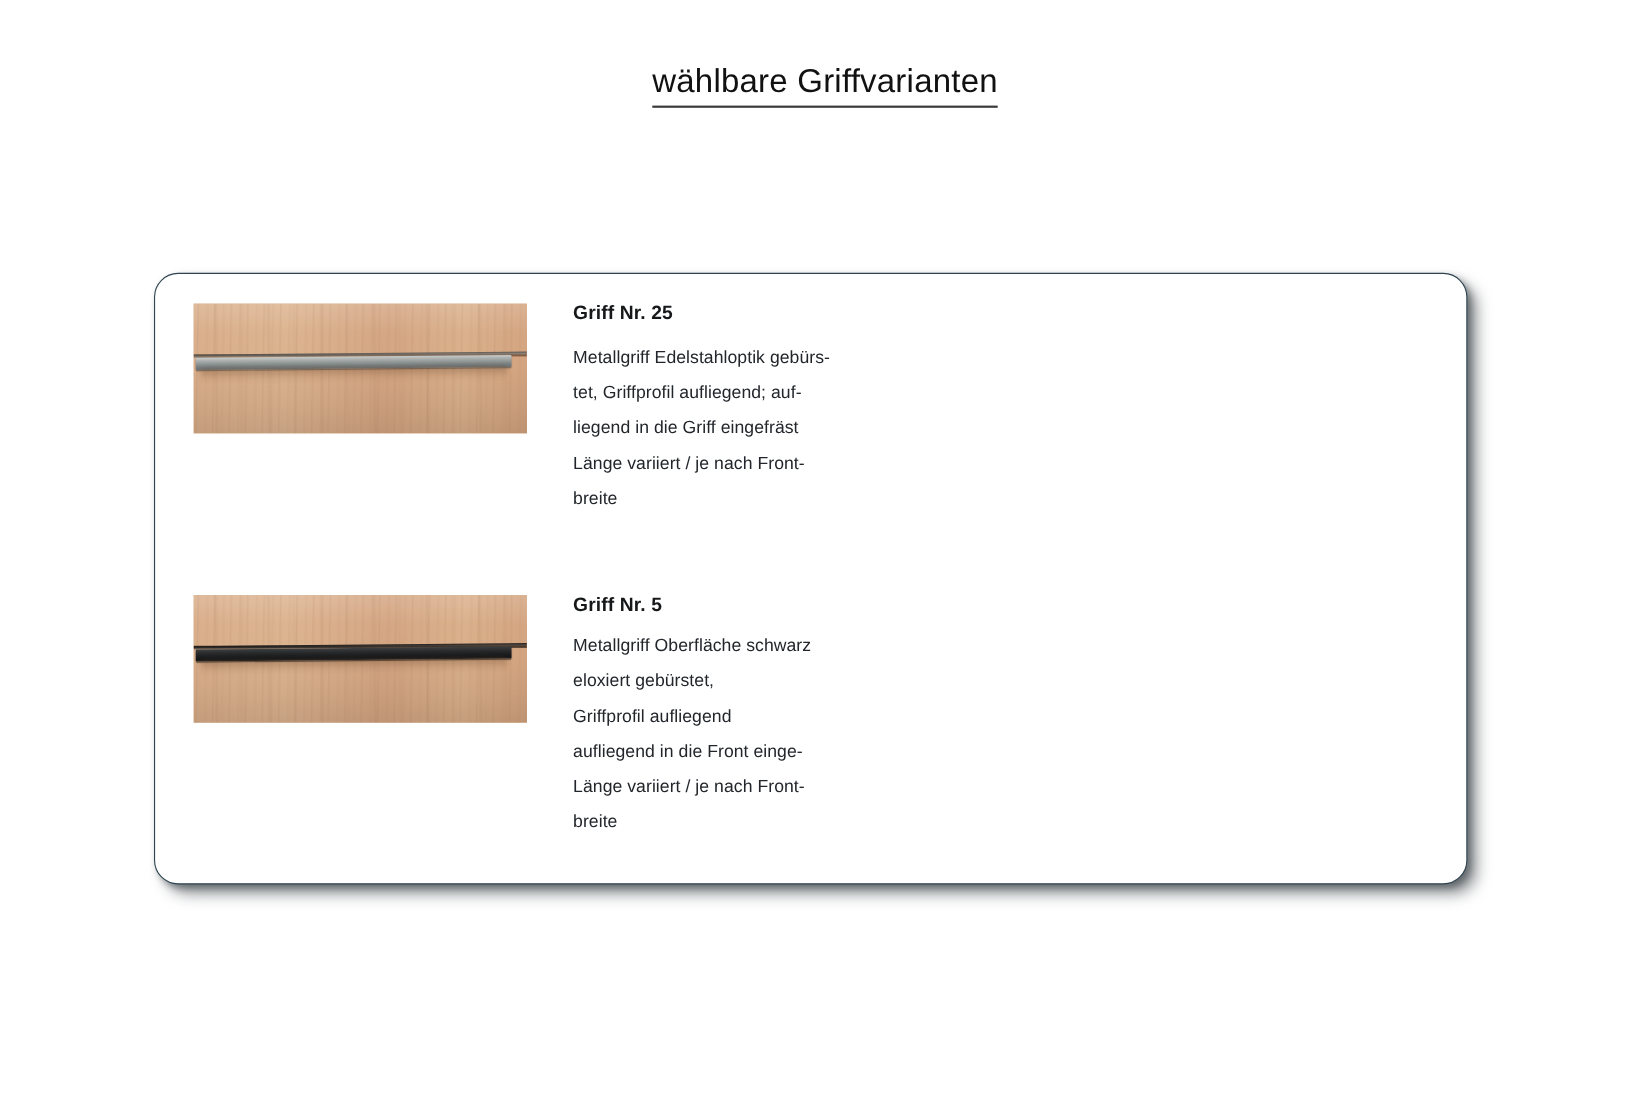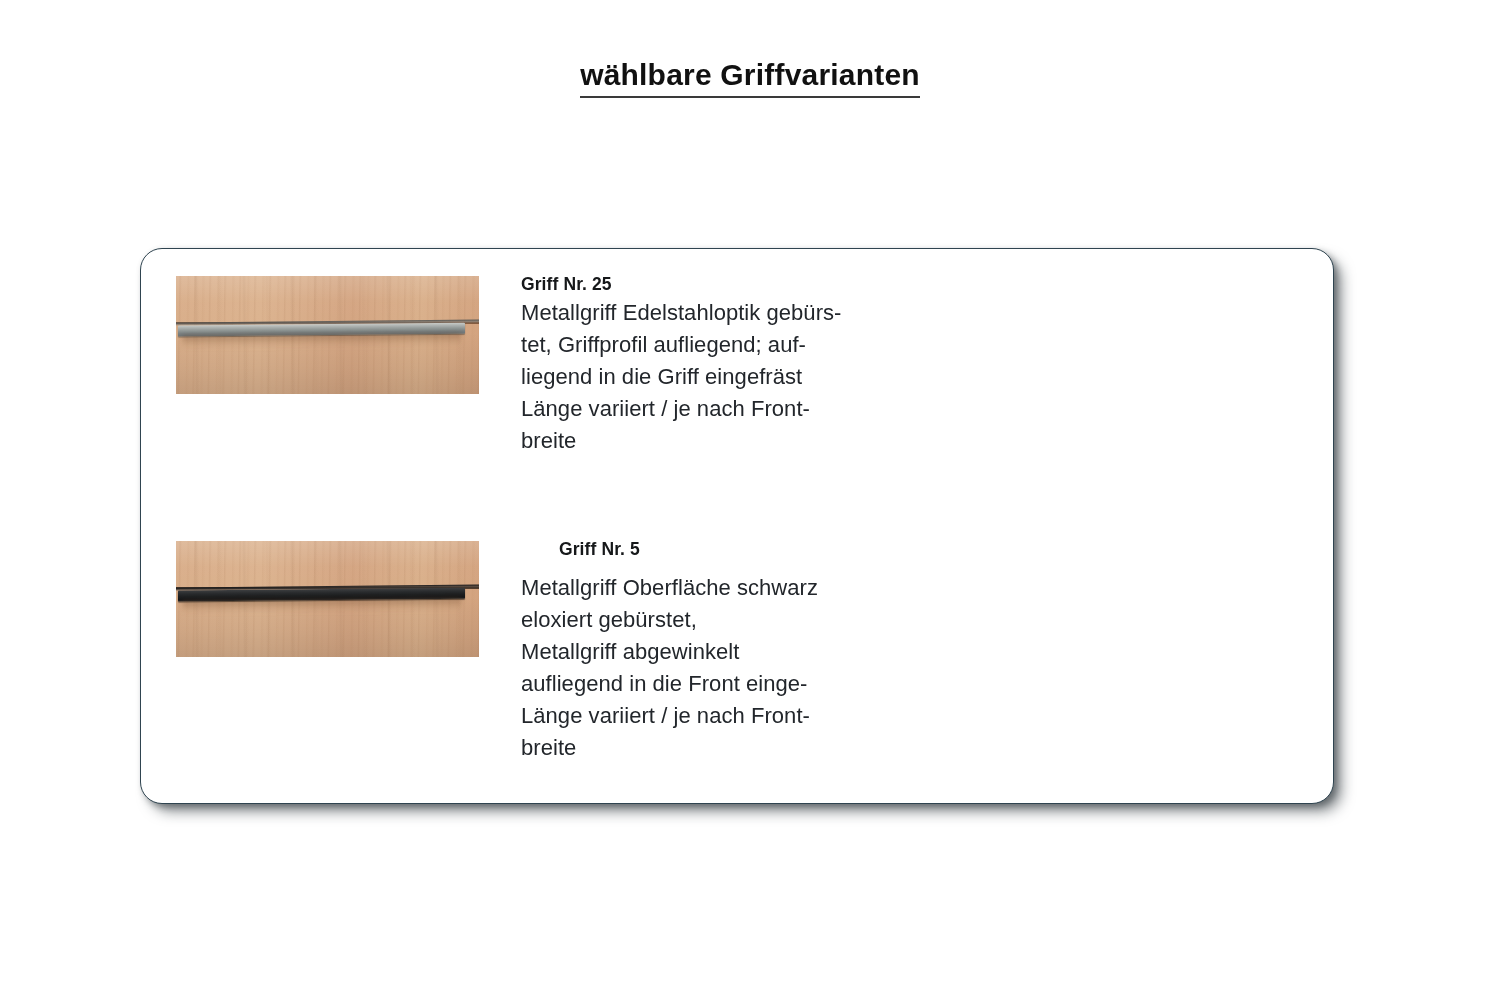--- a/index.html
+++ b/index.html
@@ -17,21 +17,21 @@
   }
 
   
   .page-title {
     position: absolute;
     left: 0;
     top: 58px;
     width: 1500px;
     text-align: center;
     font-size: 30px;
-    font-weight: 700;
+    font-weight: 400;
     letter-spacing: 0.2px;
     color: #111111;
     white-space: nowrap;
   }
   .page-title .title-inner {
     display: inline-block;
     border-bottom: 2px solid #3a3a3a;
     padding-bottom: 3px;
     line-height: 1.15;
   }
@@ -197,27 +197,27 @@
   .variant-text {
     margin-left: 42px;
     padding-top: 0px;
     width: 360px;
   }
   .variant-title {
     font-size: 17.5px;
     font-weight: bold;
     color: #16181a;
     line-height: 1.0;
-    margin-bottom: 3px;
+    margin-bottom: 16px;
     letter-spacing: 0.1px;
   }
-  .variant-row.row-1 .variant-title { margin-bottom: 13px; margin-left: 38px; }
+  .variant-row.row-1 .variant-title { margin-bottom: 13px; }
 
   .variant-desc {
-    font-size: 22px;
+    font-size: 16px;
     color: #22262b;
     line-height: 32px;
     letter-spacing: 0.05px;
   }
   .variant-desc .dline {
     display: block;
     white-space: pre;
   }
 </style>
 </head>
@@ -268,21 +268,21 @@
         <div class="bar"></div>
         <div class="bar-shadow"></div>
       </div>
     </div>
 
     <div class="variant-text">
       <div class="variant-title">Griff Nr. 5</div>
       <div class="variant-desc">
         <span class="dline">Metallgriff Oberfläche schwarz</span>
         <span class="dline">eloxiert gebürstet,</span>
-        <span class="dline">Metallgriff abgewinkelt</span>
+        <span class="dline">Griffprofil aufliegend</span>
         <span class="dline">aufliegend in die Front einge-</span>
         <span class="dline">Länge variiert / je nach Front-</span>
         <span class="dline">breite</span>
       </div>
     </div>
 
   </div>
 
 </div>
 

